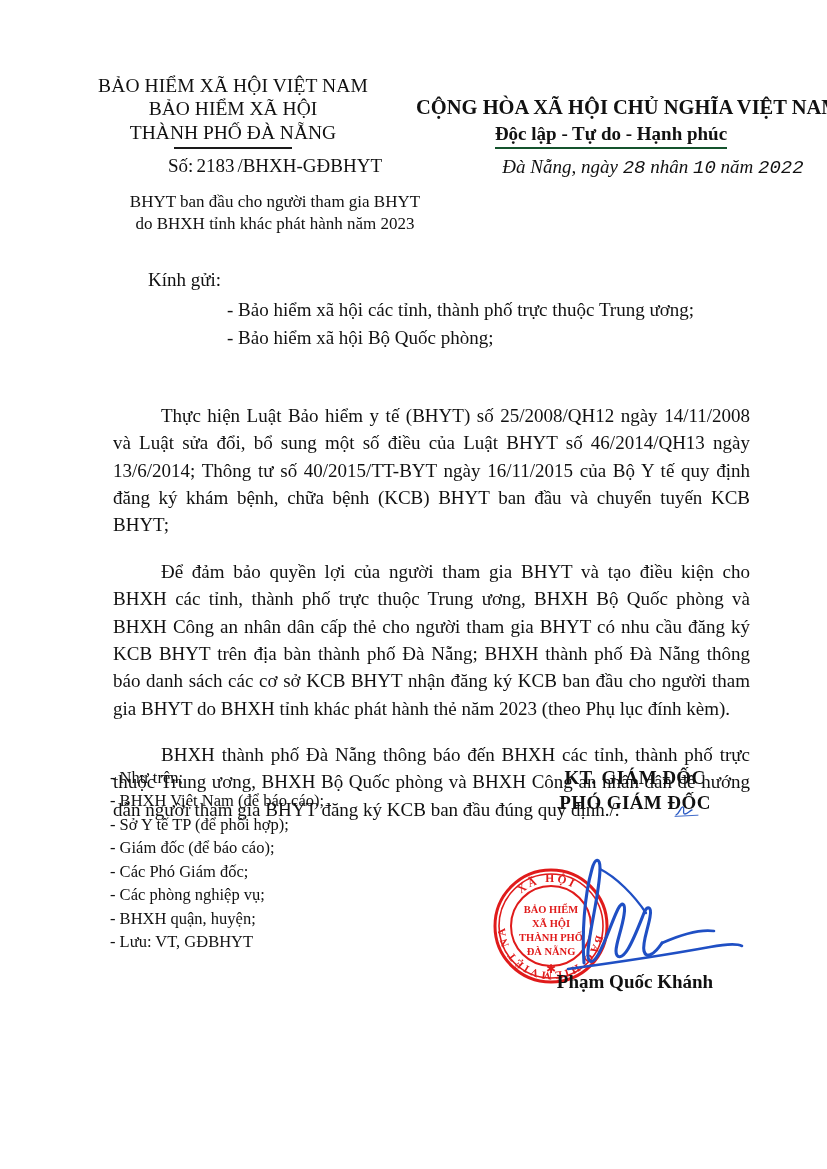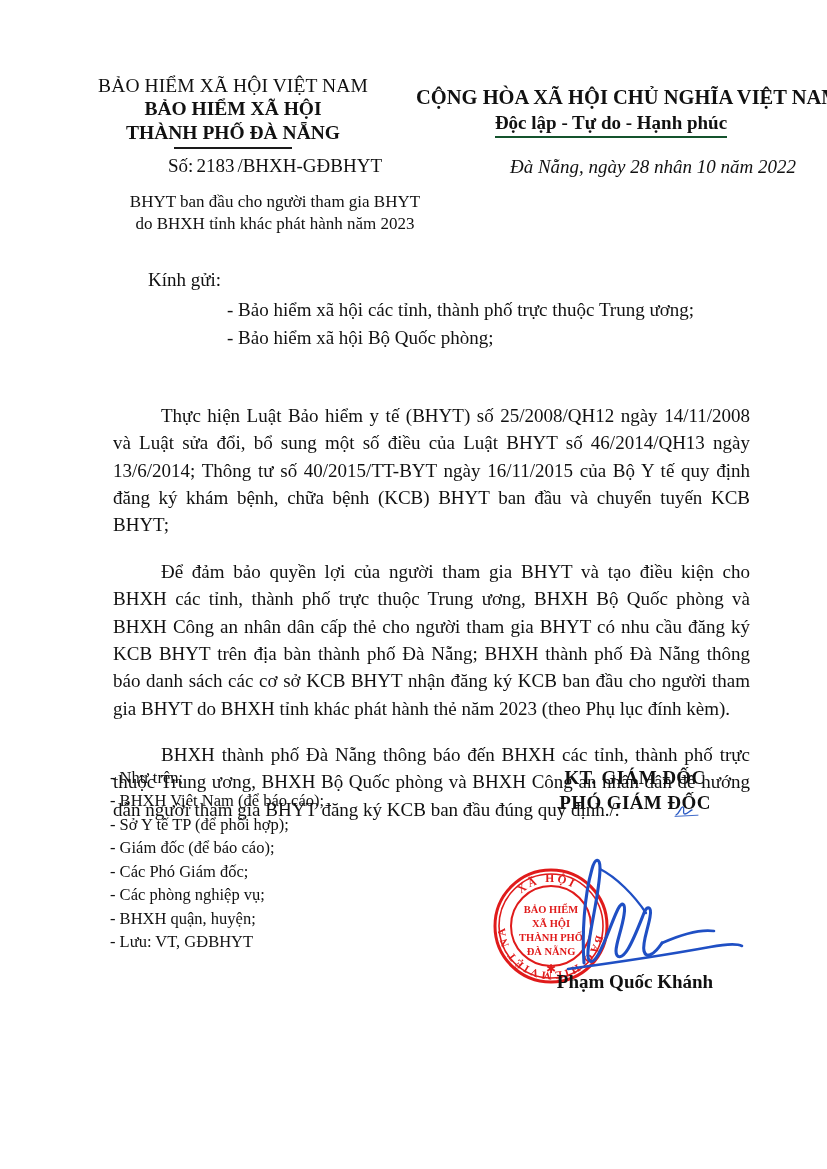--- a/index.html
+++ b/index.html
@@ -22,41 +22,41 @@
     margin: 0 auto;
   }
 
   
   .header {
     position: absolute;
     top: 74px;
     left: 0;
     width: 827px;
     display: flex;
-    align-items: center;
+    align-items: flex-end;
   }
   .header-left {
     width: 350px;
     margin-left: 58px;
     text-align: center;
   }
   .header-right {
     width: 390px;
     margin-left: 8px;
     text-align: center;
   }
   .hl-line1 {
     font-size: 19.5px;
     letter-spacing: 0.1px;
     line-height: 1.18;
     white-space: nowrap;
   }
   .hl-line2, .hl-line3 {
     font-size: 19.5px;
-    font-weight: bold;
+    font-weight: normal;
     line-height: 1.22;
     white-space: nowrap;
   }
   .rule-short {
     width: 118px;
     height: 2px;
     background: #1a1a1a;
     margin: 2px auto 0 auto;
   }
   .hr-line1 {
@@ -107,21 +107,21 @@
   .doc-subject div { white-space: nowrap; }
   .date-col {
     width: 390px;
     margin-left: 8px;
     text-align: center;
     font-style: italic;
     font-size: 19px;
     white-space: nowrap;
     padding-top: 2px;
   }
-  .date-col .dnum { font-style: italic; }
+  .date-col .dnum { font-style: italic; font-family: Liberation Mono, monospace; }
 
   
   .kinhgui {
     position: absolute;
     top: 266px;
     left: 148px;
     font-size: 19px;
   }
   .kinhgui-label { line-height: 1.45; }
   .kinhgui-list {

